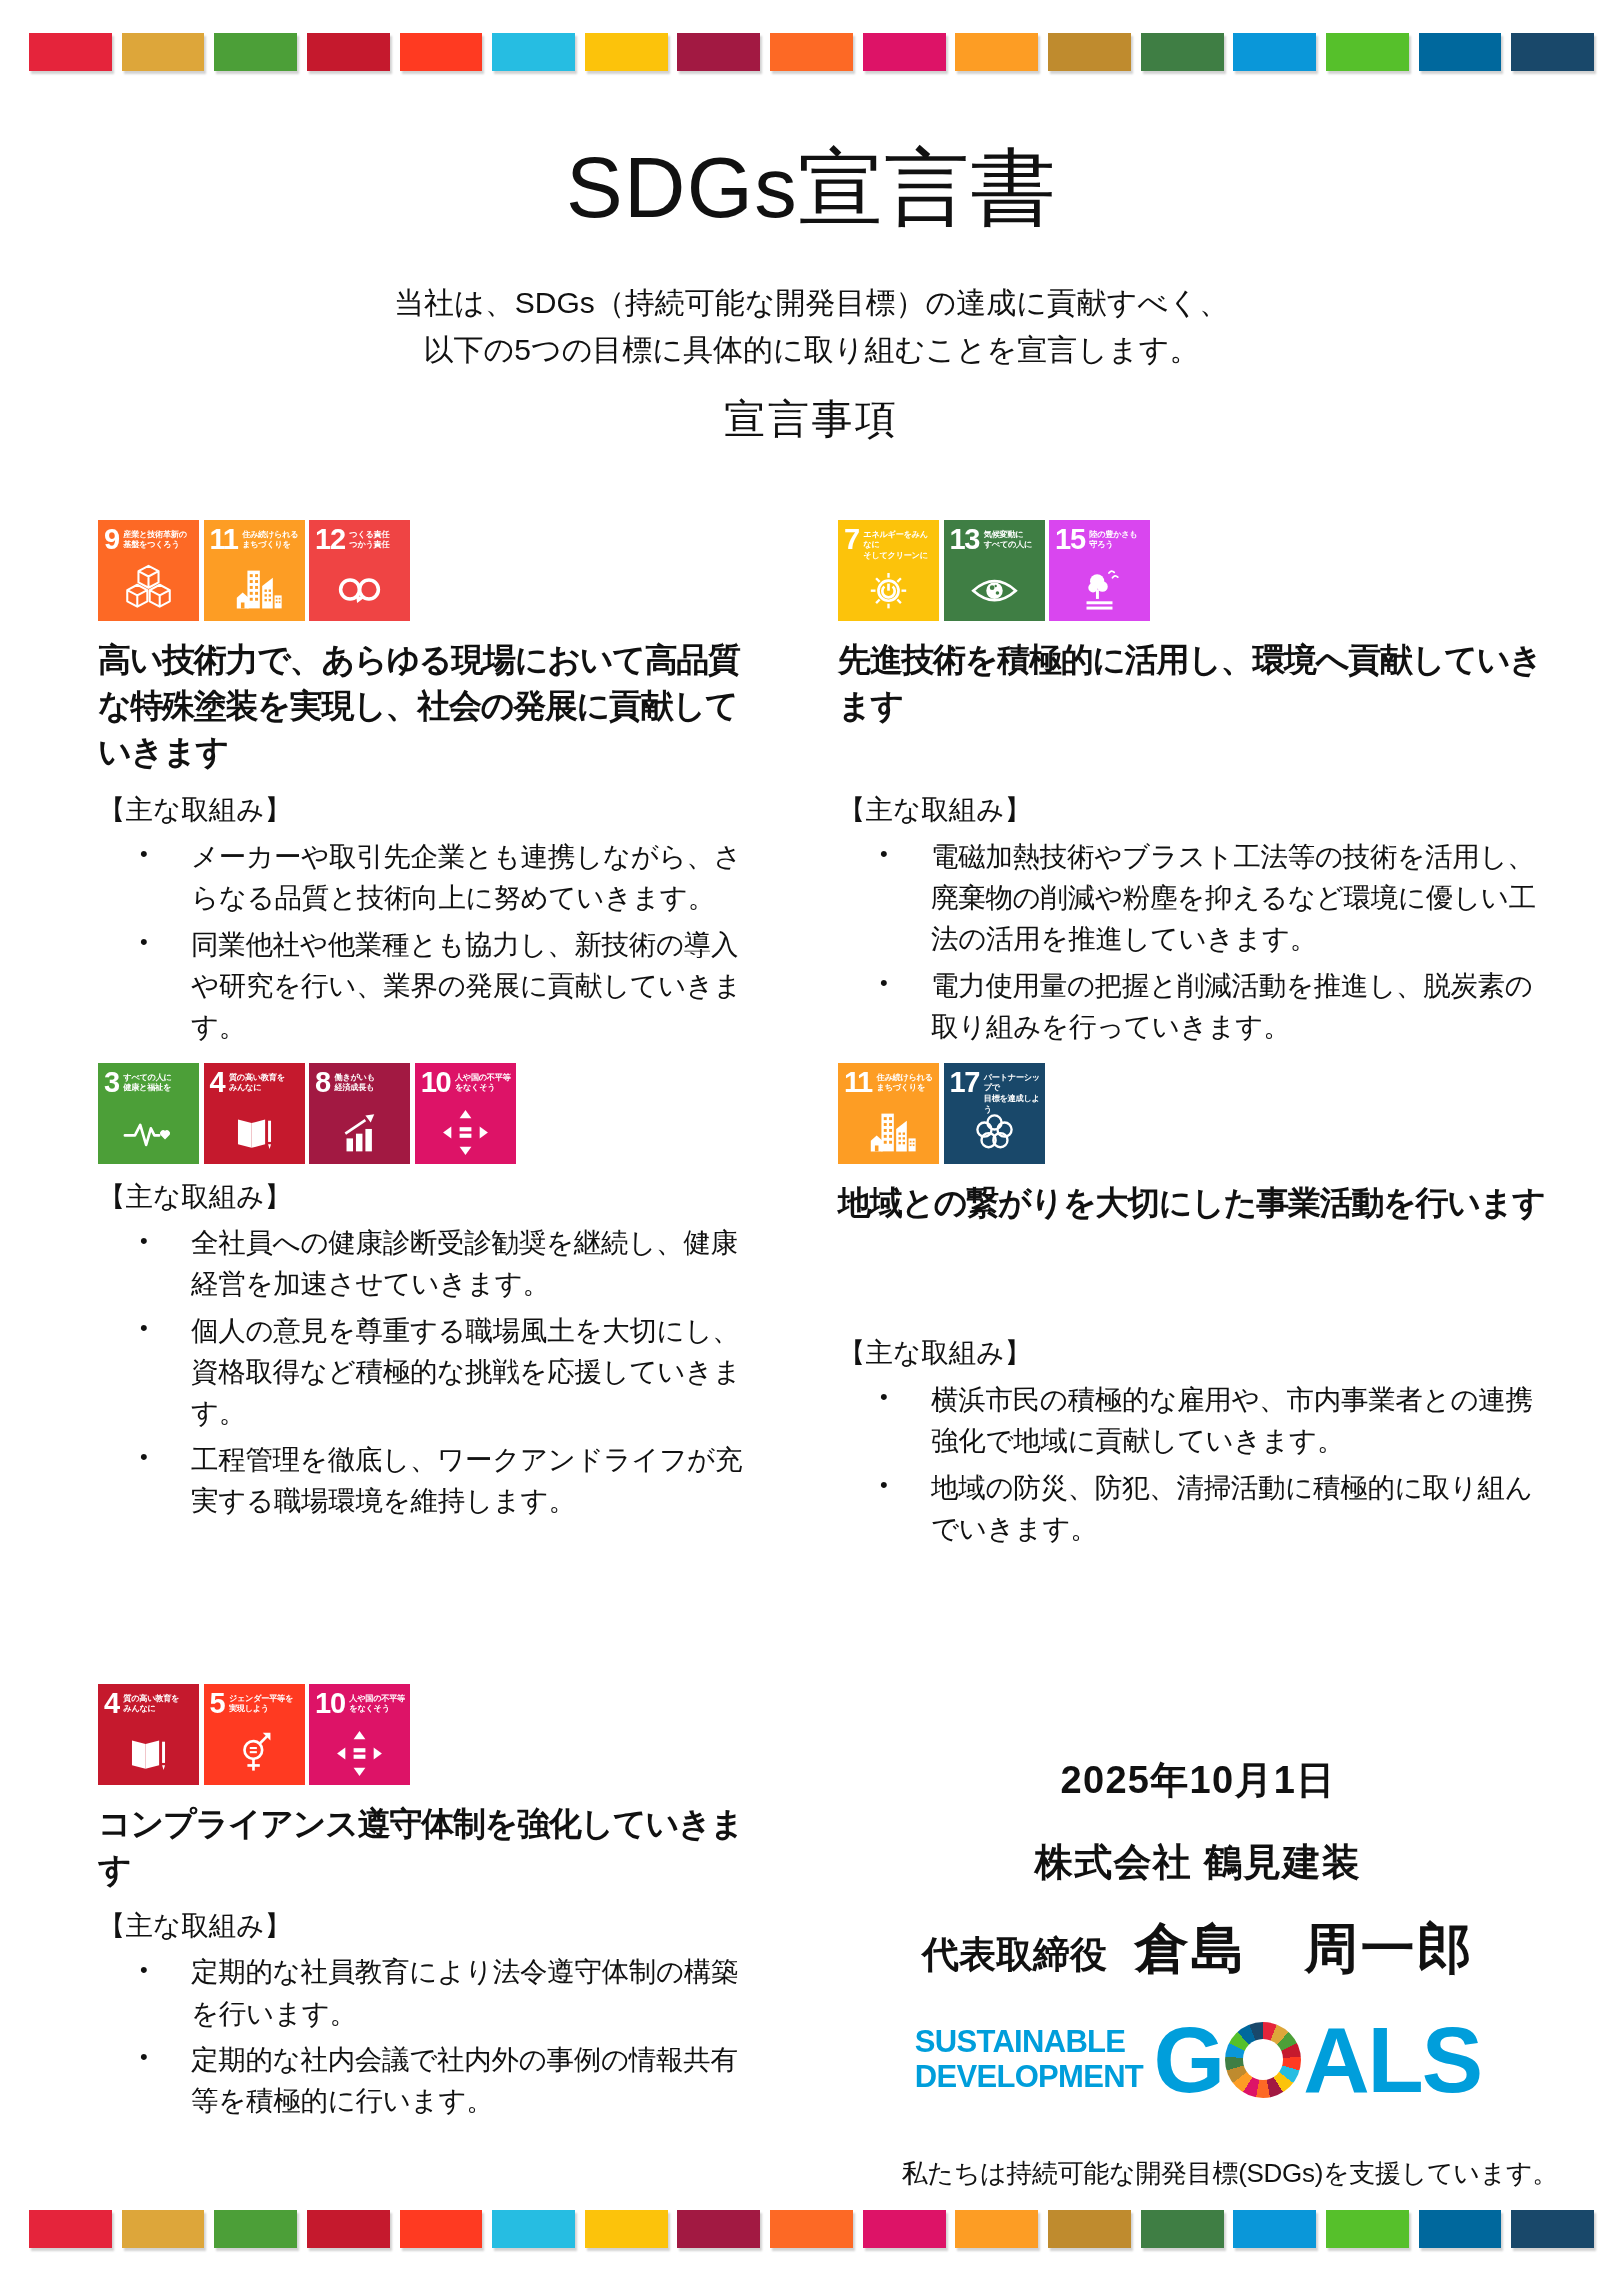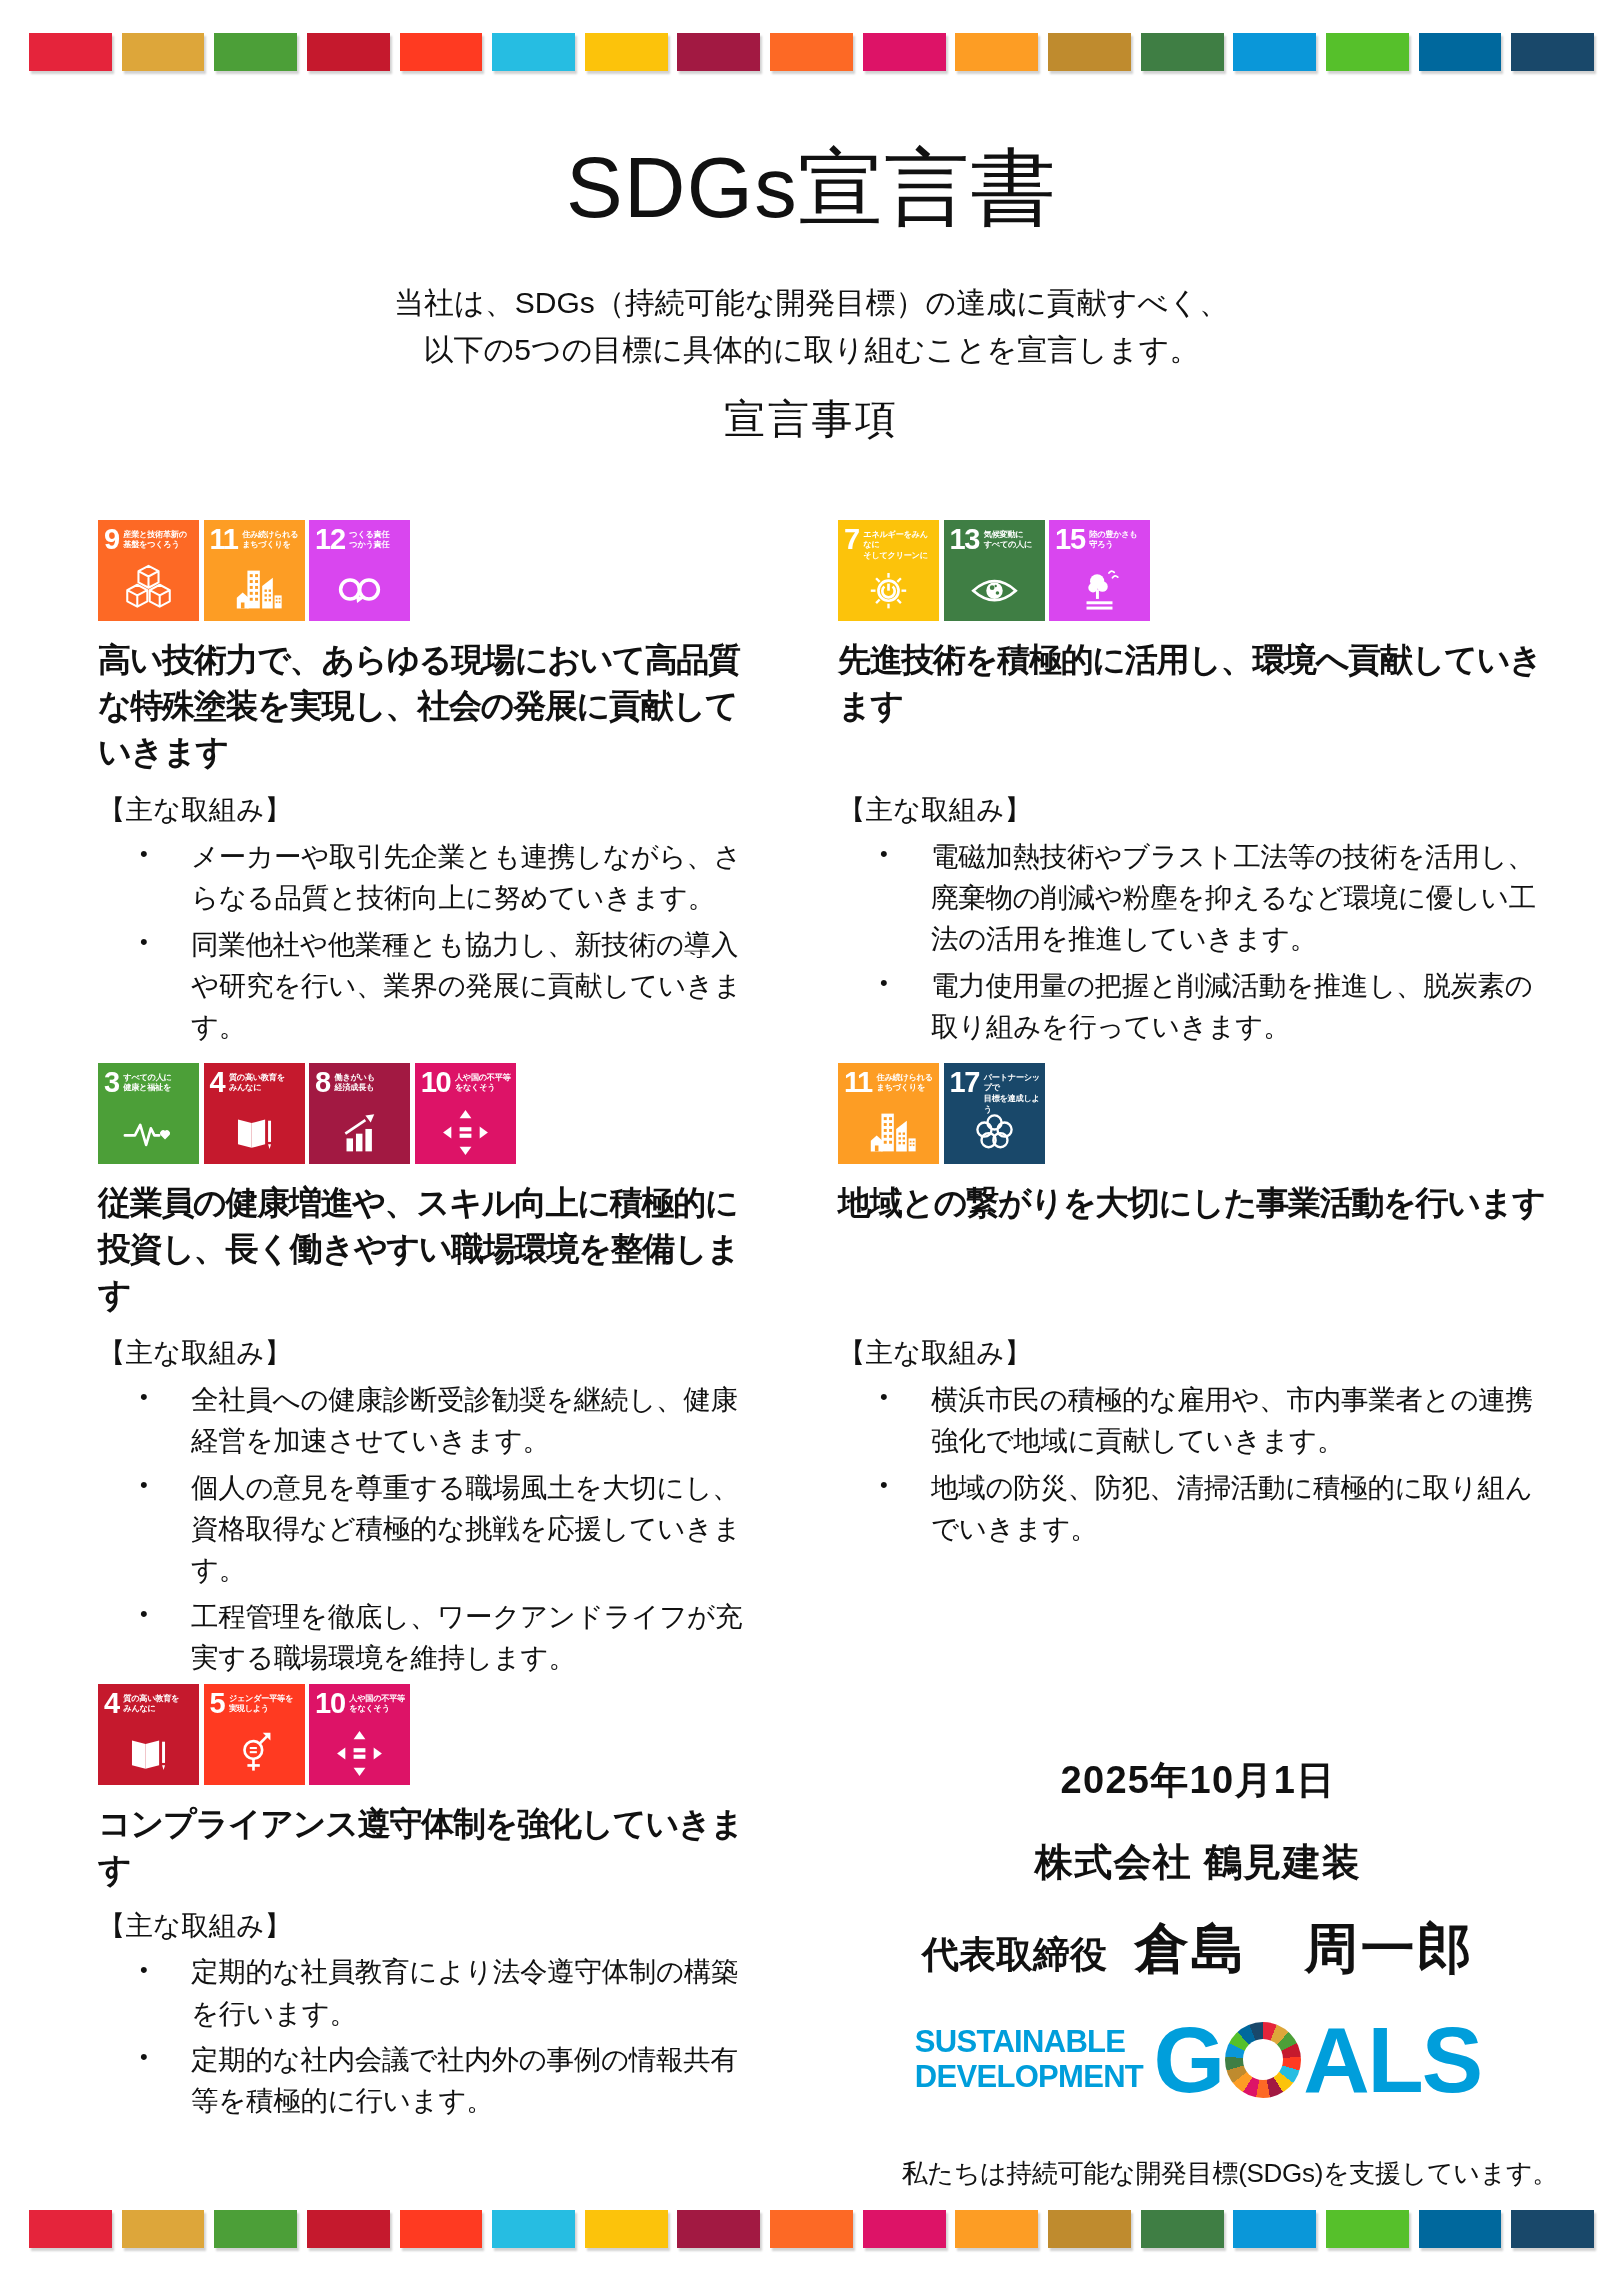--- a/index.html
+++ b/index.html
@@ -103,21 +103,21 @@
                 <div>住み続けられる</div>
                 <div>まちづくりを</div>
               </div>
             </div>
             <div class="tile-pict">
               <svg viewBox="0 0 90 90" width="59" height="59">
                 <use href="#pict-city"></use>
               </svg>
             </div>
           </div>
-          <div class="tile" style="background: #d946ef; --tile: #BF8B2E;">
+          <div class="tile" style="background: #ef4444; --tile: #BF8B2E;">
             <div class="tile-head">
               <span class="tile-num">12</span>
               <div class="tile-label">
                 <div>つくる責任</div>
                 <div>つかう責任</div>
               </div>
             </div>
             <div class="tile-pict">
               <svg viewBox="0 0 90 90" width="59" height="59">
                 <use href="#pict-infinity"></use>
@@ -240,21 +240,20 @@
                 <div>をなくそう</div>
               </div>
             </div>
             <div class="tile-pict">
               <svg viewBox="0 0 90 90" width="59" height="59">
                 <use href="#pict-equality"></use>
               </svg>
             </div>
           </div>
         </div>
-        <h3 class="sec-heading">従業員の健康増進や、スキル向上に積極的に投資し、長く働きやすい職場環境を整備します</h3>
         <div class="sec-details">
           <div class="initiatives-label">【主な取組み】</div>
           <ul class="bullets">
             <li>全社員への健康診断受診勧奨を継続し、健康経営を加速させていきます。</li>
             <li>個人の意見を尊重する職場風土を大切にし、資格取得など積極的な挑戦を応援していきます。</li>
             <li>工程管理を徹底し、ワークアンドライフが充実する職場環境を維持します。</li>
           </ul>
         </div>
       </section>
     <section class="sec">

